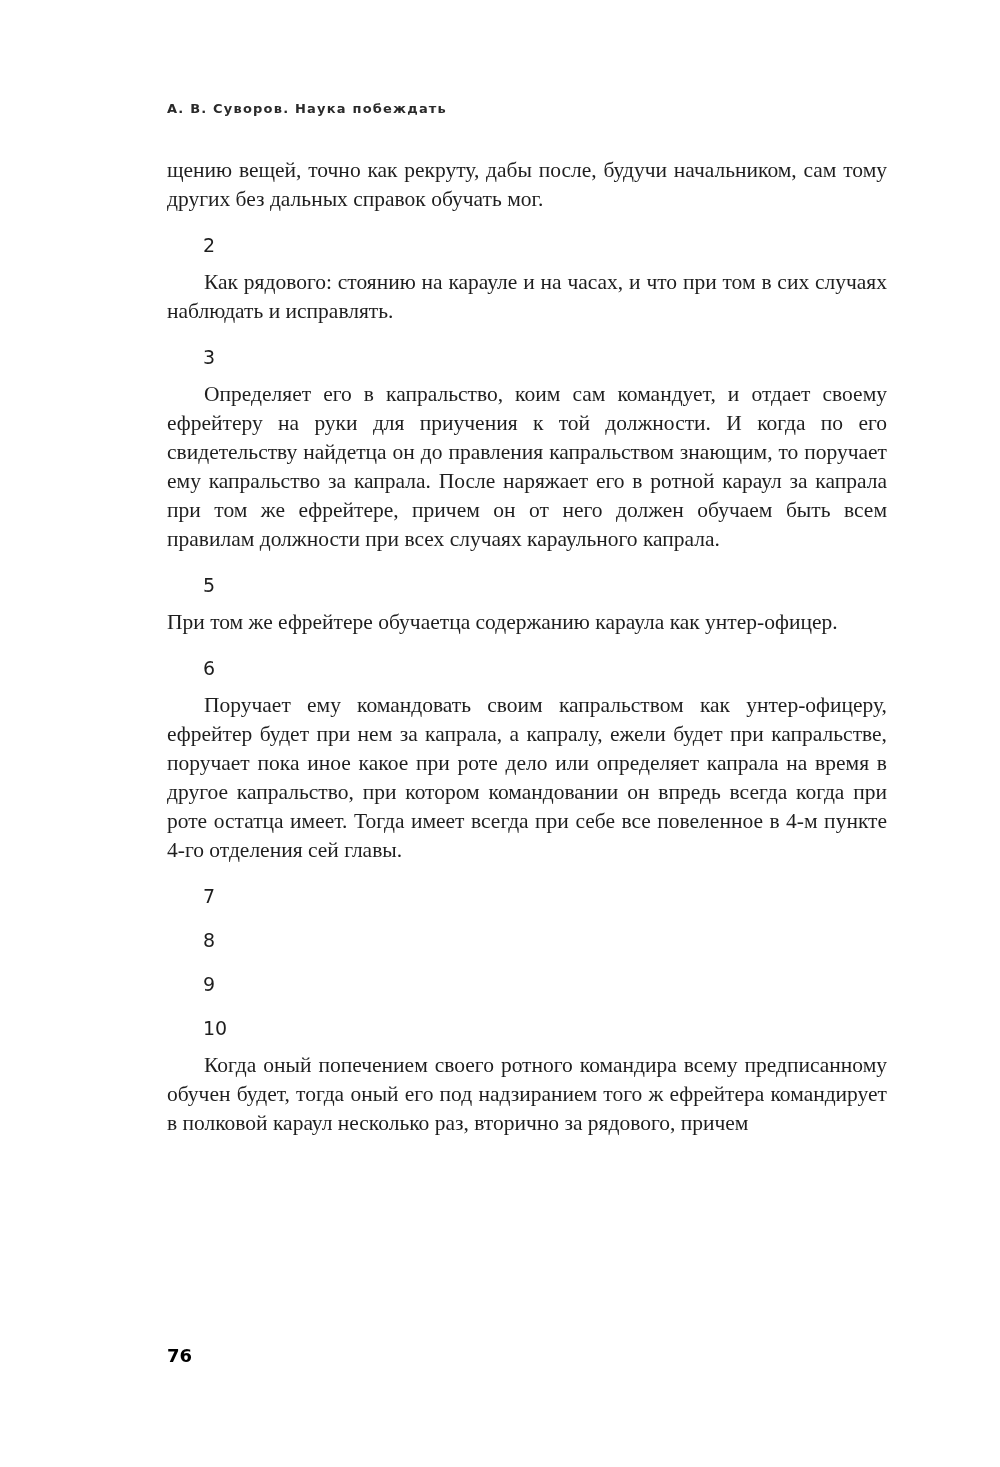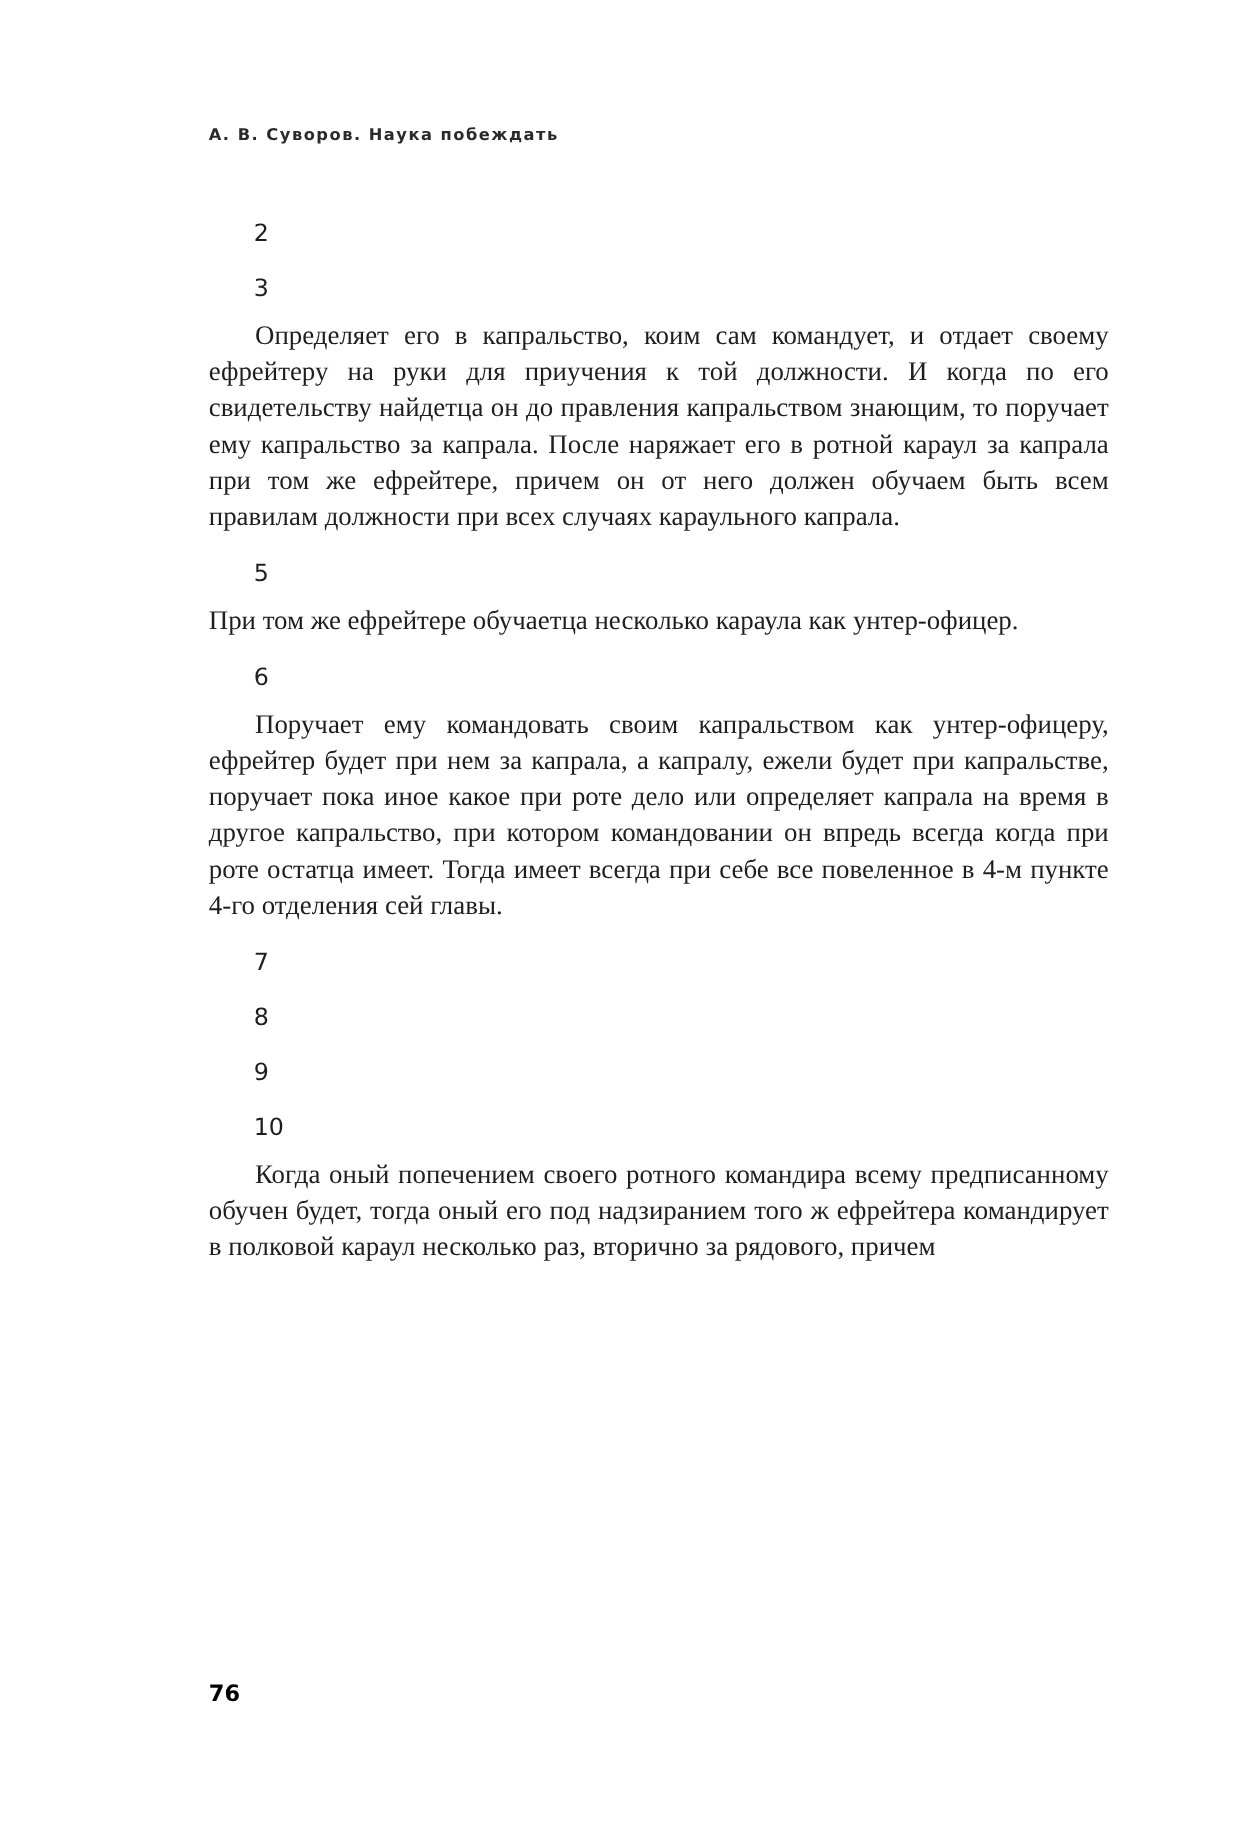--- a/index.html
+++ b/index.html
@@ -26,33 +26,35 @@
     font-family: "DejaVu Sans", sans-serif; font-weight: bold; font-size: 18px; color: #000000;
   }
 </style>
 </head>
 <body>
 
 <div class="page">
   <div class="running-head">А. В. Суворов. Наука побеждать</div>
 
   <div class="body-text">
+    <p class="para cont">щению вещей, точно как рекруту, дабы после, будучи начальником, сам тому других без дальных справок обучать мог.</p>
 
     <div>
       <div class="num">2</div>
+      <p class="para">Как рядового: стоянию на карауле и на часах, и что при том в сих случаях наблюдать и исправлять.</p>
     </div>
 
     <div>
       <div class="num">3</div>
       <p class="para">Определяет его в капральство, коим сам командует, и отдает своему ефрейтеру на руки для приучения к той должности. И когда по его свидетельству найдетца он до правления капральством знающим, то поручает ему капральство за капрала. После наряжает его в ротной караул за капрала при том же ефрейтере, причем он от него должен обучаем быть всем правилам должности при всех случаях караульного капрала.</p>
     </div>
 
     <div>
       <div class="num">5</div>
-      <p class="para" style="text-indent:0">При том же ефрейтере обучаетца несколько караула как унтер-офицер.</p>
+      <p class="para" style="text-indent:0">При том же ефрейтере обучаетца содержанию караула как унтер-офицер.</p>
     </div>
 
     <div>
       <div class="num">6</div>
       <p class="para">Поручает ему командовать своим капральством как унтер-офицеру, ефрейтер будет при нем за капрала, а капралу, ежели будет при капральстве, поручает пока иное какое при роте дело или определяет капрала на время в другое капральство, при котором командовании он впредь всегда когда при роте остатца имеет. Тогда имеет всегда при себе все повеленное в 4-м пункте 4-го отделения сей главы.</p>
     </div>
 
     <div>
       <div class="num">7</div>
     </div>

